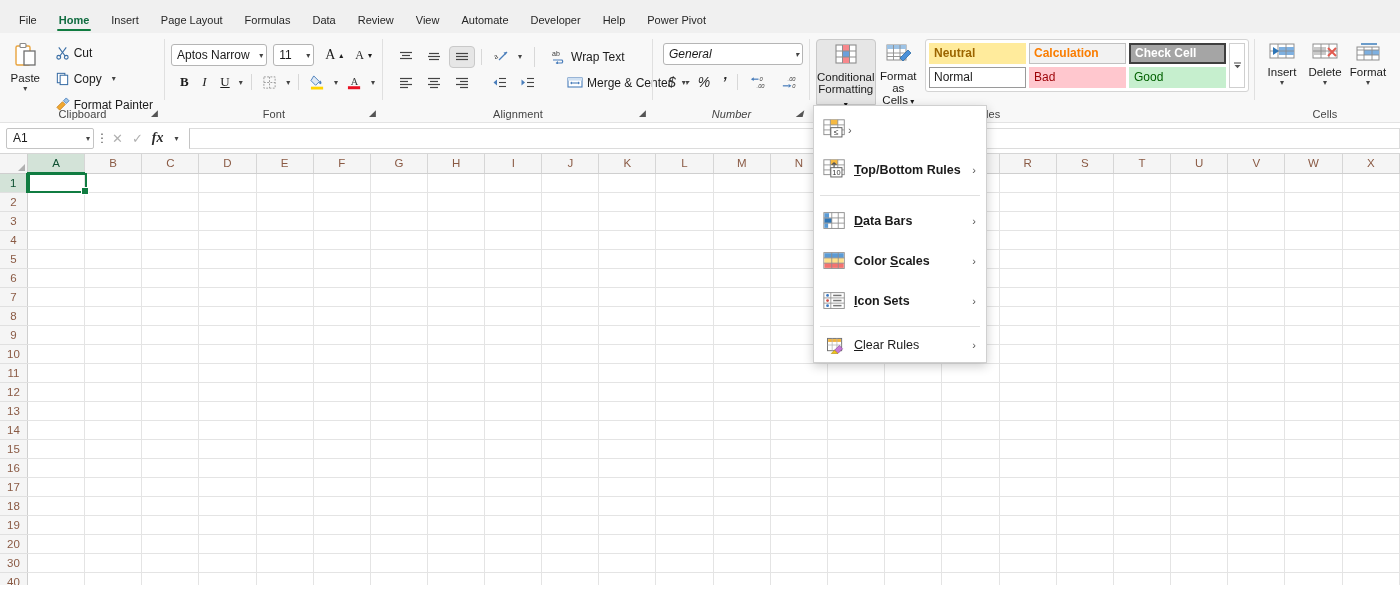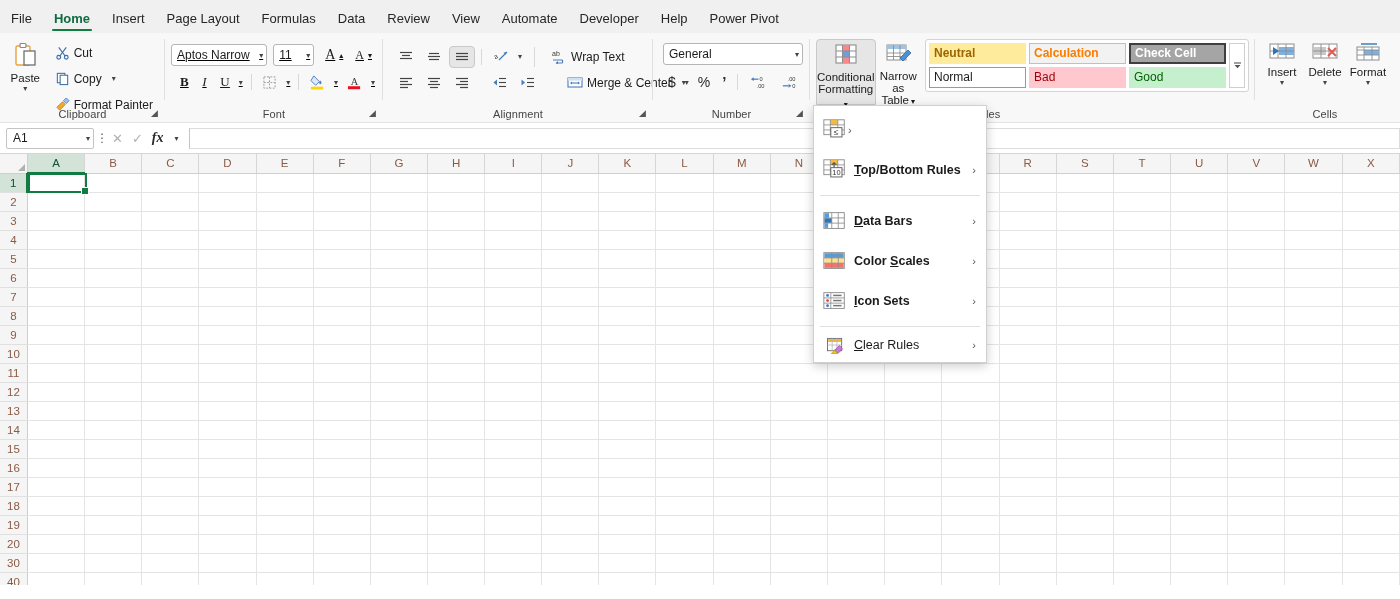--- a/index.html
+++ b/index.html
@@ -11,21 +11,22 @@
     -webkit-font-smoothing: antialiased;
   }
   .app { position: relative; width: 1400px; height: 599px; }
 
   
   .tabstrip {
     height: 33px;
     background: #f0f0f0;
     display: flex;
     align-items: flex-end;
-    font-size: 13px;
+    padding-left: 8px;
+    font-size: 11px;
     color: #262626;
   }
   .tab {
     padding: 4px 11px 7px 11px;
     position: relative;
     white-space: nowrap;
     cursor: default;
   }
   .tab.active { color: #0f6b3f; font-weight: 600; }
   .tab.active::after {
@@ -269,21 +270,21 @@
             </span>
             <span>Format Painter</span>
           </div>
         </div>
       </div>
       <div class="grouplabel">Clipboard</div>
       <div class="dialog-launcher">◢</div>
     </div>
 
     <div class="group" style="width:218px;">
-      <div class="grows" style="padding-top:6px;text-decoration:underline;">
+      <div class="grows" style="padding-top:6px;">
         <div class="grow">
           <div class="combo" style="width:110px;">
             <span class="cv">Aptos Narrow</span>
             <span class="cc">▾</span>
           </div>
           <div class="combo" style="width:46px; margin-left:4px;">
             <span class="cv">11</span>
             <span class="cc">▾</span>
           </div>
           <div class="btn icononly" style="margin-left:4px;">
@@ -461,21 +462,21 @@
             </span>
             <span>Merge &amp; Center</span>
           </div>
           <span class="caret">▾</span>
         </div>
       </div>
       <div class="grouplabel">Alignment</div>
       <div class="dialog-launcher">◢</div>
     </div>
 
-    <div class="group" style="width:157px;">
+    <div class="group" style="width:157px;font-style:italic;">
       <div class="grows" style="padding-top:6px; padding-left:4px;">
         <div class="grow">
           <div class="combo" style="width:140px;">
             <span class="cv">General</span>
             <span class="cc">▾</span>
           </div>
         </div>
         <div class="grow" style="padding-top:2px;">
           <div class="btn icononly">
             <span style="font-size:14px;color:#2b2b2b;">$</span>
@@ -539,21 +540,21 @@
               <g stroke="#8d8d8d" stroke-width=".9">
                 <line x1="4" y1="12" x2="23" y2="12"></line>
                   <line x1="4" y1="15.5" x2="23" y2="15.5"></line>
                 <line x1="10.5" y1="4" x2="10.5" y2="19"></line>
                   <line x1="17" y1="4" x2="17" y2="19"></line>
               </g>
               <path d="M17 17 L25 9 L28 12 L20 20 Z" fill="#4a90d9" stroke="#2e6da4" stroke-width=".8"></path>
             </svg>
           </span>
           <span class="lbl" style="font-size:11.5px;line-height:12px;">
-            <span>Narrow as Table</span><span style="font-size:8px;"> ▾</span>
+            <span>Format as Cells</span><span style="font-size:8px;"> ▾</span>
           </span>
         </div>
 
         <div class="gallery" style="margin-left:4px;">
           <div class="gcols">
             <div class="grw">
               <div class="cellstyle" style="background:#ffeb9c;color:#9c6500;border-color:#ffeb9c;font-weight:700;">Neutral</div>
               <div class="cellstyle" style="background:#f2f2f2;color:#fa7d00;border-color:#c0c0c0;font-weight:700;">Calculation</div>
               <div class="cellstyle" style="background:#a5a5a5;color:#ffffff;border:2px solid #3f3f3f;line-height:17px;font-weight:700;">Check Cell</div>
             </div>

